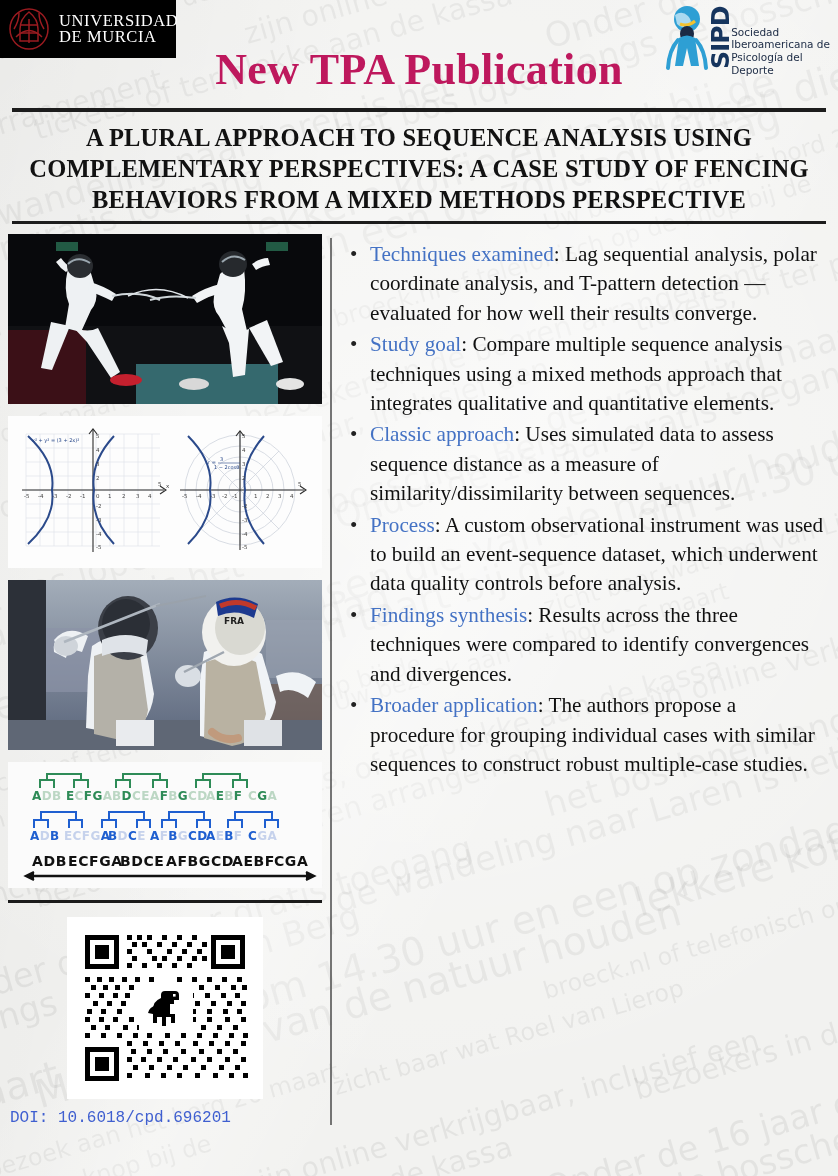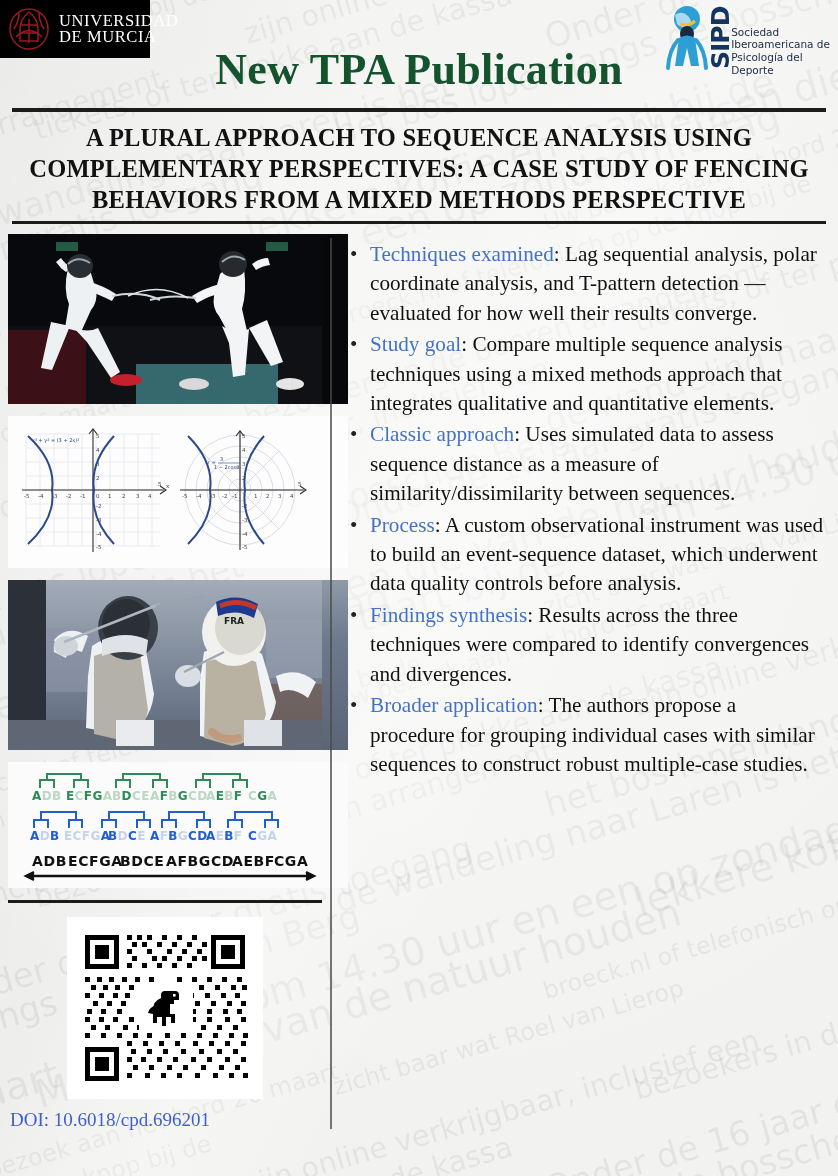--- a/index.html
+++ b/index.html
@@ -34,21 +34,21 @@
       radial-gradient(ellipse 130% 90% at 50% 40%, rgba(255,255,255,.55) 0%, rgba(255,255,255,0) 60%),
       linear-gradient(118deg, rgba(255,255,255,0) 40%, rgba(255,255,255,.30) 52%, rgba(255,255,255,0) 64%),
       linear-gradient(100deg, rgba(0,0,0,.035) 0%, rgba(0,0,0,0) 35%);
   }
 
   #page{position:relative;z-index:2;width:838px;height:1176px;}
 
   
   .header{position:relative;height:108px;}
   .umu-logo{
-    position:absolute;left:0;top:0;width:150px;height:58px;
+    position:absolute;left:0;top:0;width:176px;height:58px;
     background:#000;display:flex;align-items:center;gap:9px;
     padding-left:8px;box-sizing:border-box;
   }
   .umu-crest{width:42px;height:44px;flex:0 0 42px;position:relative;}
   .umu-text{
     color:#fff;font-family:"Liberation Serif", serif;
     font-size:16.5px;line-height:16.5px;letter-spacing:.6px;
   }
   .umu-text span{display:block;}
 
@@ -65,21 +65,21 @@
   }
   .sipd-words{
     font-family:"DejaVu Sans", sans-serif;font-size:10.5px;
     line-height:12.6px;color:#1b2a44;margin-top:28px;
   }
   .sipd-words span{display:block;}
 
   .masthead{
     position:absolute;left:0;right:0;top:44px;text-align:center;
     font-family:"Liberation Serif", serif;
-    font-size:44px;font-weight:bold;color:#14532d;
+    font-size:44px;font-weight:bold;color:#be185d;
     letter-spacing:.3px;
   }
 
   
   .rule{height:4px;background:#1c1c1c;margin:0 12px;}
   .rule.thin{height:3px;}
   .title{
     margin:10px 22px 6px 22px;
     text-align:center;
     font-family:"Liberation Serif", serif;
@@ -93,42 +93,42 @@
 
   
   .body{display:flex;margin-top:10px;}
   .col-left{width:330px;flex:0 0 330px;position:relative;}
   .col-divider{
     width:2px;background:#4a4a4a;margin:4px 0 2px 0;flex:0 0 2px;
     opacity:.75;
   }
   .col-right{flex:1;padding:6px 12px 0 16px;box-sizing:border-box;}
 
-  .figure{margin:0 0 12px 8px;width:340px;}
+  .figure{margin:0 0 12px 8px;width:314px;}
 
   
   .photo{position:relative;overflow:hidden;}
   .photo1{height:170px;background:#07080a;}
   .photo2{height:170px;background:linear-gradient(180deg,#8f9aa8 0%,#6d7a8b 35%,#5a6576 100%);}
 
   
   .plotfig{height:152px;background:#fdfdfd;position:relative;}
 
   
   .tpat{background:#fbfbfb;padding:4px 6px 2px 12px;box-sizing:border-box;}
 
   .hr-sep{height:3px;background:#1b1b1b;margin:8px 8px 0 8px;}
 
   .qr-wrap{margin:14px 0 0 0;display:flex;justify-content:center;}
   .qr-box{background:#fff;padding:10px;width:196px;height:182px;box-sizing:border-box;}
 
   .doi{
     margin:10px 0 0 10px;
-    font-family:Liberation Serif, serif;
-    font-size:19px;color:#3f5fd0;
+    font-family:Liberation Mono, monospace;
+    font-size:16px;color:#3f5fd0;
   }
 
   
   ul.bullets{margin:0;padding:0;list-style:none;}
   ul.bullets li{
     position:relative;
     padding-left:22px;
     margin-bottom:2px;
     font-family:"Liberation Serif", serif;
     font-size:21.2px;

